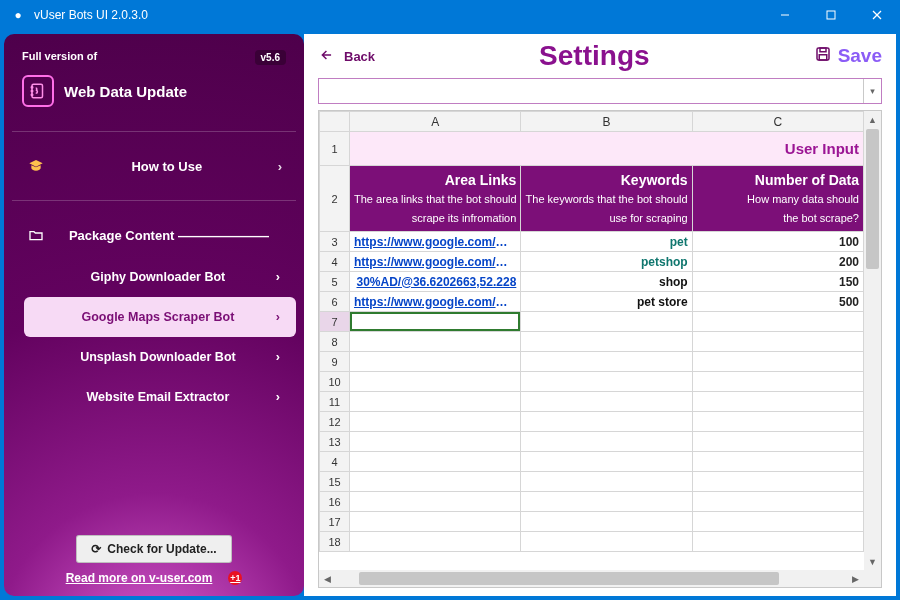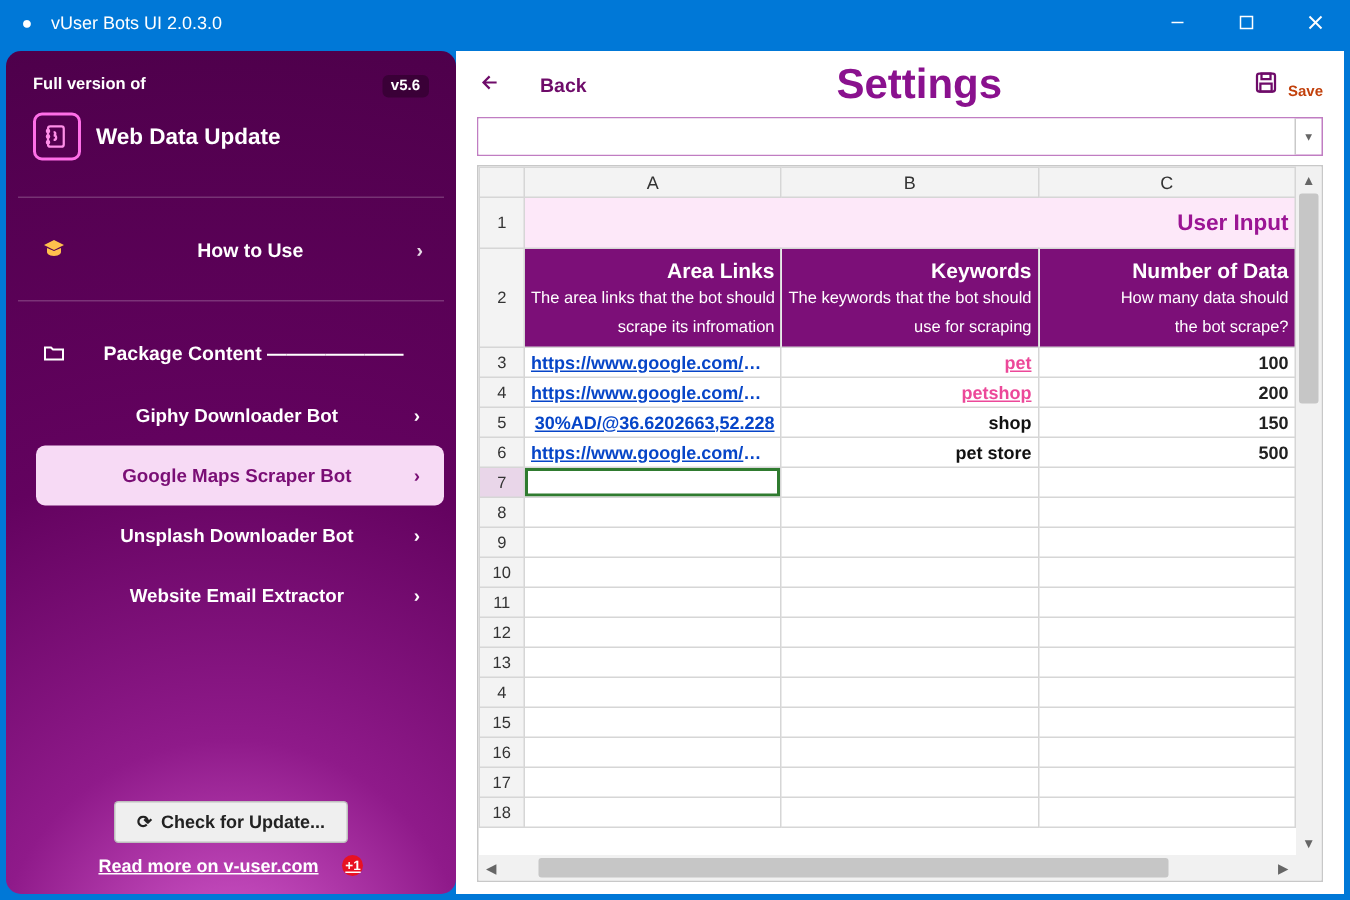--- a/index.html
+++ b/index.html
@@ -33,40 +33,40 @@
   .sidebar .subrow .label { flex: 1; }
   .sidebar .subrow.selected { background: #f7daf5; color: #7a0e75; }
   .sidebar .footer { position: absolute; bottom: 10px; left: 0; right: 0; text-align: center; }
   .sidebar .updatebtn { display: inline-flex; align-items:center; gap:6px; background: #efefef; color:#222; font-size:12px; font-weight:600; padding: 6px 14px; border:1px solid rgba(0,0,0,.2); border-radius:3px; cursor:pointer; }
   .sidebar .readmore { display:inline-flex; align-items:center; gap:16px; color:#fff; font-size:12px; font-weight:700; text-decoration: underline; margin-top:8px; }
   .sidebar .badge1 { background:#e81123; color:#fff; border-radius:50%; width:14px; height:14px; font-size:9px; display:flex; align-items:center; justify-content:center; font-weight:700;}
 
   
   .main { flex: 1; background: #fff; margin: 4px 4px 4px 0; border-radius: 0 0 0 0; position: relative; display:flex; flex-direction:column; }
   .main-header { height: 44px; display:flex; align-items:center; padding: 0 14px; }
-  .backbtn { display:flex; align-items:center; gap:24px; font-size:13px; font-weight:700; color:#6e0b69; cursor:pointer; }
+  .backbtn { display:flex; align-items:center; gap:8px; font-size:13px; font-weight:700; color:#6e0b69; cursor:pointer; }
   .settings-title { flex:1; text-align:center; font-size:28px; font-weight:700; color:#8a118e; }
-  .savebtn { display:flex; align-items:flex-end; gap:6px; font-size:10px; font-weight:700; color:#c2410c; cursor:pointer; }
+  .savebtn { display:flex; align-items:flex-start; gap:6px; font-size:19px; font-weight:700; color:#8b5cf6; cursor:pointer; }
 
   .filterbar { margin: 0 14px 6px 14px; border:1px solid #c07dc2; height:26px; display:flex; }
   .filterbar input { flex:1; border:none; outline:none; font-size:12px; padding:0 6px; }
   .filterbar .dd { width:18px; border-left:1px solid #c9c9c9; display:flex; align-items:center; justify-content:center; font-size:9px; color:#666; cursor:pointer;}
 
   .gridwrap { flex:1; margin: 0 14px 8px 14px; border:1px solid #c8c8c8; position:relative; overflow:hidden; }
   table.grid { border-collapse: collapse; width:100%; table-layout: fixed; font-size:12px; }
   table.grid th, table.grid td { border:1px solid #d6d6d6; }
   table.grid thead th { background:#f3f3f3; height:20px; font-weight:400; color:#333; text-align:center; }
   table.grid .rownum { width:30px; background:#f3f3f3; text-align:center; color:#333; font-size:11px; }
   table.grid td.cell { height:20px; text-align:right; padding:0 4px; white-space:nowrap; overflow:hidden; text-overflow:ellipsis; }
   table.grid tr.mergedtitle td.cell { background:#fde8f9; color:#9b1594; font-weight:700; font-size:15px; height:34px; }
   table.grid tr.headerrow td.cell { background:#7c0f78; color:#fff; font-weight:700; height:66px; vertical-align:middle; }
   table.grid tr.headerrow td.cell .big { font-size:14px; display:block; }
   table.grid tr.headerrow td.cell .small { font-size:11px; font-weight:400; display:block; margin-top:5px; line-height:1.25;}
   table.grid td.link { color:#0645c8; text-decoration:underline; font-weight:700; }
-  table.grid td.kw { color:#ec4899; font-weight:700; text-decoration: underline; }
+  table.grid td.kw { color:#0f766e; font-weight:700; }
   table.grid td.kwplain { color:#111; font-weight:700; }
   table.grid td.num { color:#222; font-weight:700; }
   table.grid tr.selrow .rownum { background:#e9d6e9; }
   table.grid td.selcell { box-shadow: inset 0 0 0 2px #2f7b2f; }
 
   .vscroll { position:absolute; top:0; right:0; bottom:17px; width:17px; background:#f1f1f1; }
   .vscroll .thumb { position:absolute; left:2px; right:2px; top:18px; height:140px; background:#c6c6c6; border-radius:2px; }
   .vscroll .arr { position:absolute; left:0; right:0; height:17px; display:flex; align-items:center; justify-content:center; color:#666; font-size:9px;}
   .vscroll .up { top:0;} .vscroll .down{ bottom:0;}
   .hscroll { position:absolute; left:0; bottom:0; right:17px; height:17px; background:#f1f1f1;}

